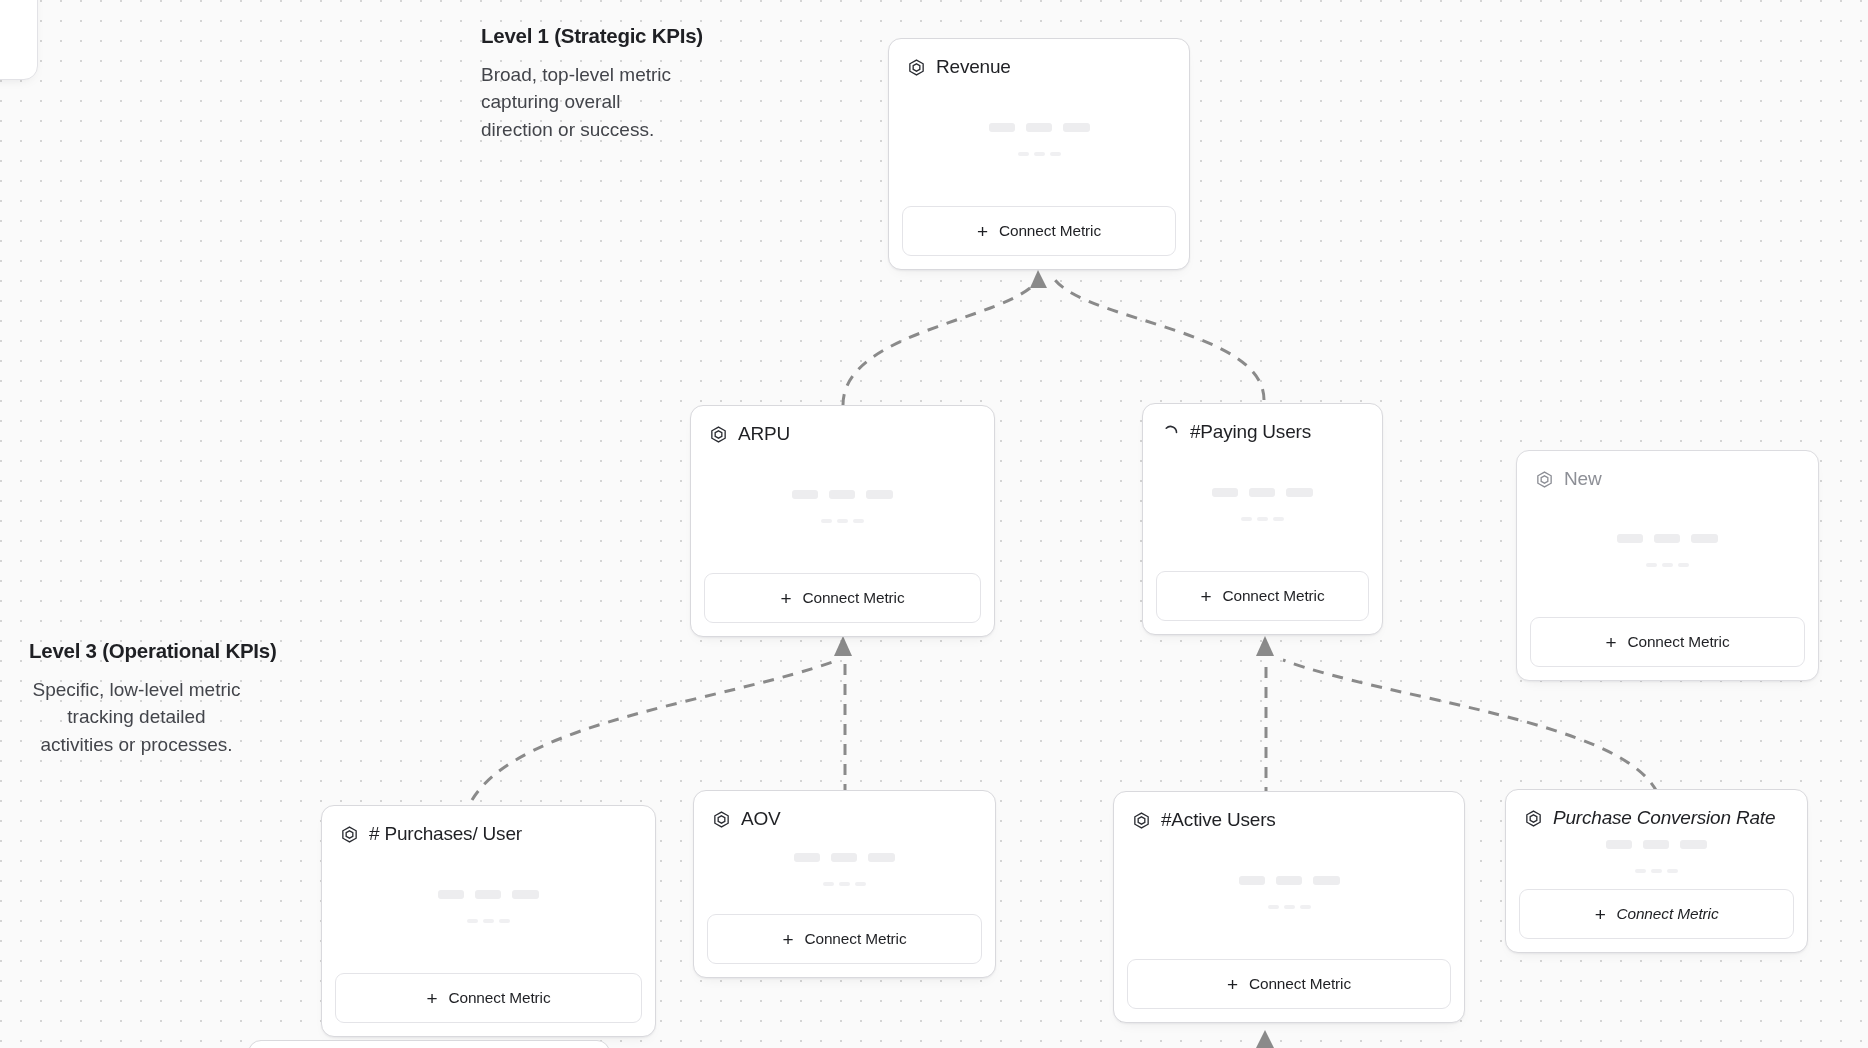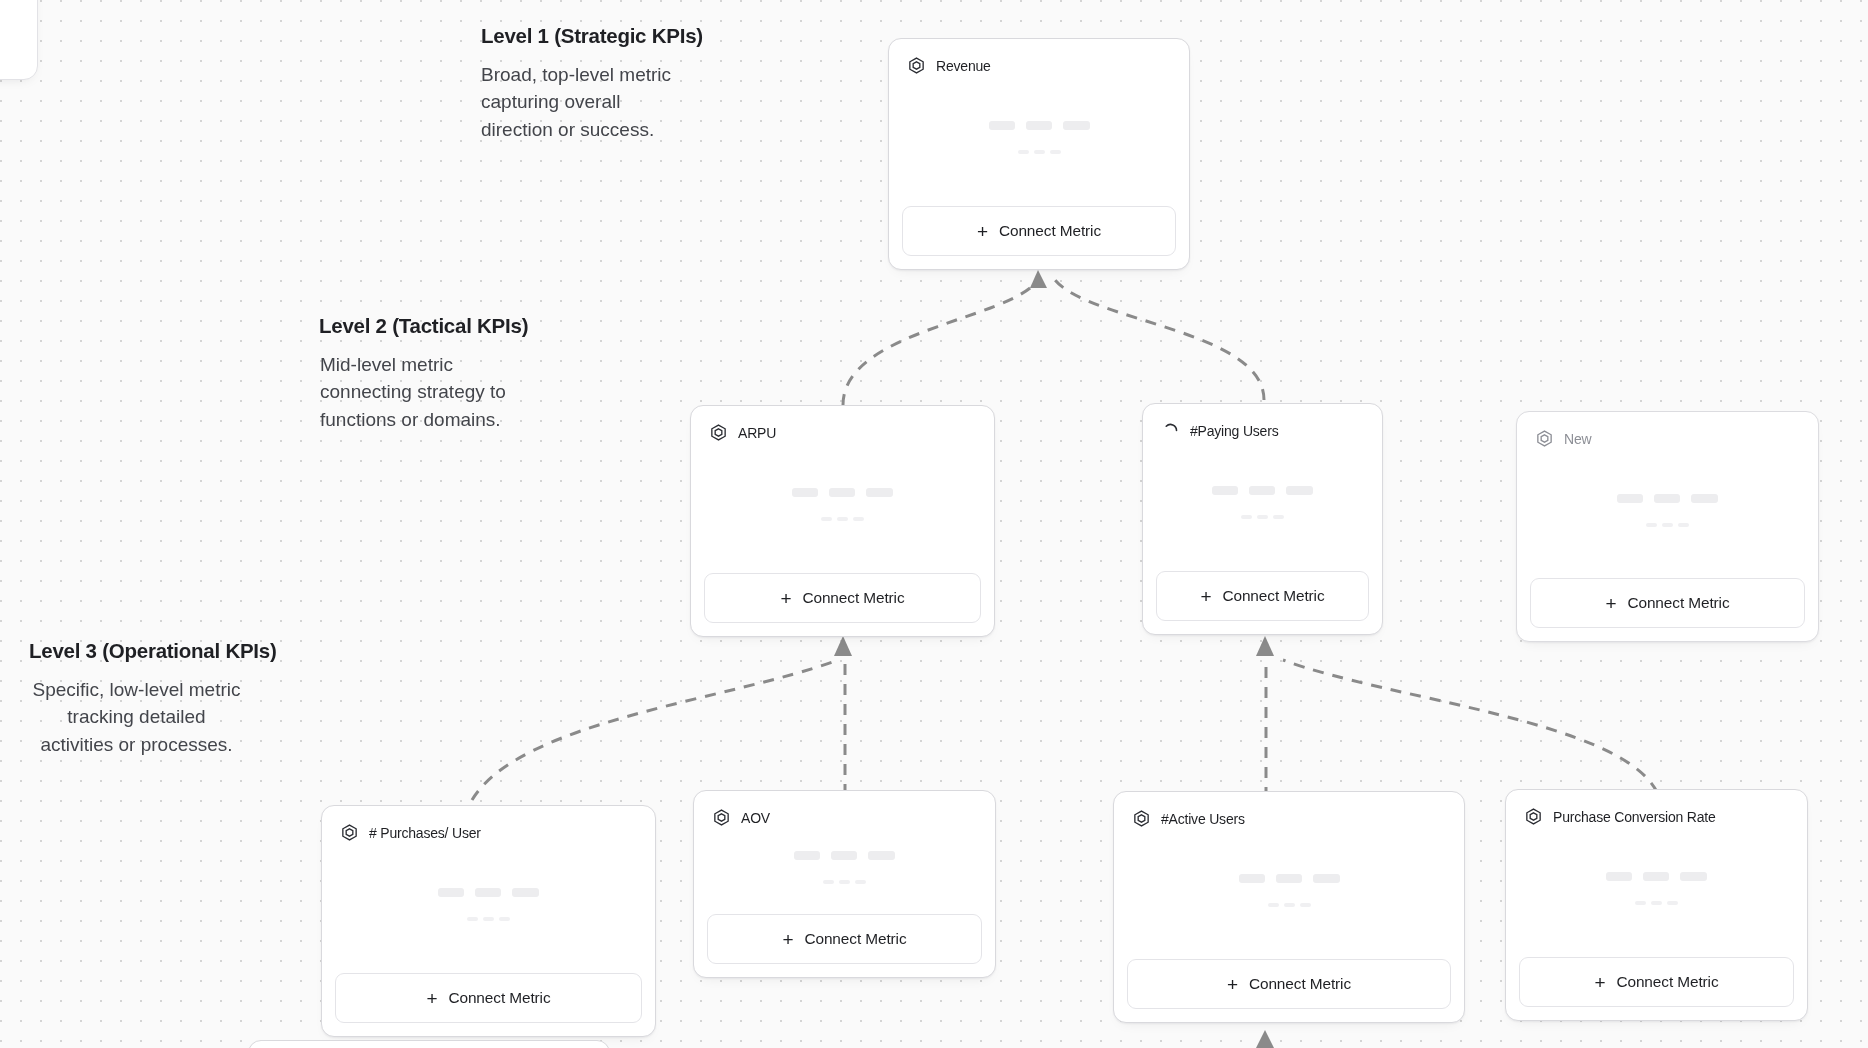--- a/index.html
+++ b/index.html
@@ -43,25 +43,25 @@
   .card {
     position: absolute;
     background: #ffffff;
     border: 1.3px solid #d9d9dd;
     border-radius: 13px;
     box-shadow: 0 1px 2px rgba(20,20,30,0.05), 0 6px 14px -8px rgba(20,20,30,0.10);
     display: flex; flex-direction: column;
     padding: 13px 13px 13px 13px;
     overflow: hidden;
   }
-  .card.muted { border-color: #dcdce0; }
+  .card.muted { border-color: #dcdce0; margin-top: 39px; }
   .card-head { display: flex; align-items: center; gap: 10px; padding: 4px 4px 0 5px; }
   .card-icon { width: 19px; height: 19px; flex: 0 0 auto; display: block; }
   .card-title {
-    font-size: 14px; color: #1f2024; letter-spacing: -0.2px; white-space: nowrap;
+    font-size: 19px; color: #1f2024; letter-spacing: -0.2px; white-space: nowrap;
   }
   .card.muted .card-title { color: #8d8f96; }
 
   .card-body { flex: 1 1 auto; display: flex; flex-direction: column;
                align-items: center; justify-content: center; gap: 20px; padding-bottom: 6px; }
   .skel-row { display: flex; gap: 11px; align-items: center; }
   .skel { background: #ededef; border-radius: 3px; height: 9px; }
   .skel.w1 { width: 26px; }
   .skel.w2 { width: 26px; }
   .skel.w3 { width: 27px; }
@@ -121,24 +121,20 @@
   </svg>
 
   <div class="corner-panel">
     
   </div>
 
   <div class="level-block lvl1">
     <div class="level-title">Level 1 (Strategic KPIs)</div>
     <div class="level-desc">Broad, top-level metric capturing overall direction or success.</div>
   </div>
-  <div class="level-block lvl2">
-    <div class="level-title">Level 2 (Tactical KPIs)</div>
-    <div class="level-desc">Mid-level metric connecting strategy to functions or domains.</div>
-  </div>
   <div class="level-block lvl3">
     <div class="level-title">Level 3 (Operational KPIs)</div>
     <div class="level-desc">Specific, low-level metric tracking detailed activities or processes.</div>
   </div>
 
   <div class="card" style="left:888px; top:38px; width:302px; height:232px;">
     <div class="card-head">
       <svg class="card-icon" viewBox="0 0 24 24">
         <path d="M12 2.6 L20.4 7.3 L20.4 16.7 L12 21.4 L3.6 16.7 L3.6 7.3 Z" fill="none" stroke="#2b2d33" stroke-width="1.7"></path>
         <path d="M12 7.4 L16.2 9.7 L16.2 14.3 L12 16.6 L7.8 14.3 L7.8 9.7 Z" fill="none" stroke="#2b2d33" stroke-width="1.7"></path>
@@ -311,21 +307,21 @@
         <span class="skel"></span>
         <span class="skel"></span>
       </div>
     </div>
     <div class="connect-btn">
       <span class="plus">+</span>
       <span>Connect Metric</span>
     </div>
   </div>
 
-  <div class="card" style="left:1505px; top:789px; width:303px; height:232px;">
+  <div class="card" style="left:1505px; top:789px; width:303px; height:164px;font-style:italic;">
     <div class="card-head">
       <svg class="card-icon" viewBox="0 0 24 24">
         <path d="M12 2.6 L20.4 7.3 L20.4 16.7 L12 21.4 L3.6 16.7 L3.6 7.3 Z" fill="none" stroke="#2b2d33" stroke-width="1.7"></path>
         <path d="M12 7.4 L16.2 9.7 L16.2 14.3 L12 16.6 L7.8 14.3 L7.8 9.7 Z" fill="none" stroke="#2b2d33" stroke-width="1.7"></path>
       </svg>
       <span class="card-title">Purchase Conversion Rate</span>
     </div>
     <div class="card-body">
       <div class="skel-row">
         <span class="skel w1"></span>

